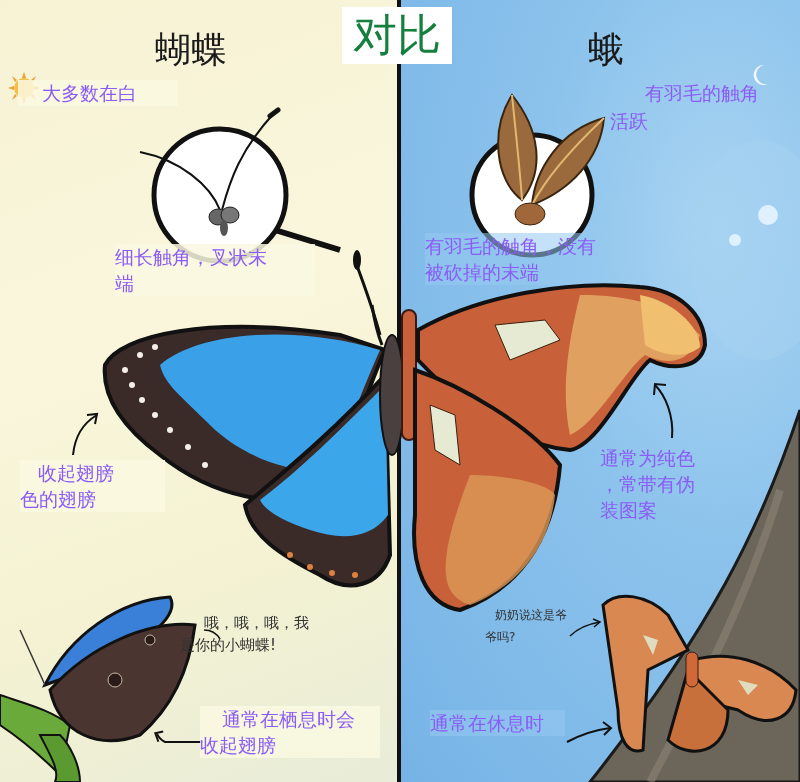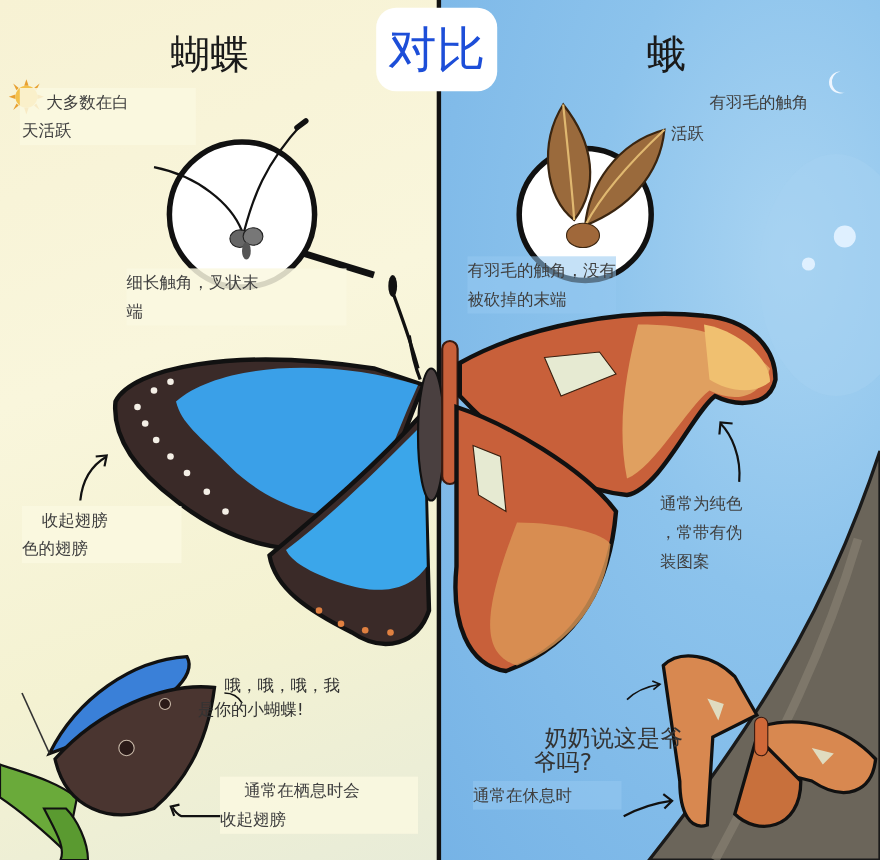--- a/index.html
+++ b/index.html
@@ -1,23 +1,23 @@
 <!DOCTYPE html>
 <html><head>
 <meta charset="utf-8">
 <style>
   html,body{margin:0;padding:0;}
   body{width:800px;height:782px;overflow:hidden;position:relative;font-family:"DejaVu Sans","Liberation Sans",sans-serif;}
   .panel{position:absolute;top:0;height:782px;}
   .left{left:0;width:400px;background:linear-gradient(160deg,#f7f2d4 0%,#f9f6dc 40%,#f4f2d2 70%,#e8ecd8 100%);}
   .right{left:400px;width:400px;background:radial-gradient(ellipse at 80% 30%,#a9d4f2 0%,#8cc3ec 40%,#76b3e6 100%);}
   .divider{position:absolute;left:397px;top:0;width:4px;height:782px;background:#111;}
-  .title-box{position:absolute;left:342px;top:7px;width:110px;height:76px;background:#fff;display:flex;align-items:center;justify-content:center;font-size:44px;color:#1d4ed8;border-radius:18px;}
+  .title-box{position:absolute;left:342px;top:7px;width:110px;height:57px;background:#fff;display:flex;align-items:center;justify-content:center;font-size:44px;color:#15803d;}
   .side-title{position:absolute;font-size:36px;color:#1a1a1a;}
-  .label{position:absolute;font-size:15px;line-height:26px;color:#404040;}
+  .label{position:absolute;font-size:19px;line-height:26px;color:#8b5cf6;}
   .label.bg-l{background:rgba(250,248,225,0.85);}
   .label.bg-r{background:rgba(150,200,240,0.55);}
   .label.small{font-size:15px;line-height:22px;color:#333;}
   svg{position:absolute;overflow:visible;}
 </style>
 </head>
 <body>
 
 <div class="panel left"></div>
 <div class="panel right"></div>
@@ -53,21 +53,20 @@
 
 <div class="divider"></div>
 
 <div class="title-box">对比</div>
 
 <div class="side-title" style="left:141px;top:26px;margin-left:14px;">蝴蝶</div>
 <div class="side-title" style="left:588px;top:26px;">蛾</div>
 
 <div class="label bg-l" style="left:18px;top:80px;width:158px;padding-left:2px;">
   <div style="padding-left:22px;">大多数在白</div>
-  <div>天活跃</div>
 </div>
 
 <div class="label" style="left:645px;top:80px;">有羽毛的触角</div>
 <div class="label" style="left:610px;top:108px;">活跃</div>
 
 <svg style="left:140px;top:100px;" width="240" height="190" viewBox="0 0 240 190">
   <circle cx="80" cy="95" r="66" fill="#fff" stroke="#111" stroke-width="5"></circle>
   <path d="M135 130 L200 150" stroke="#111" stroke-width="6"></path>
   <path d="M0 52 C40 60 70 85 80 110" stroke="#111" stroke-width="2" fill="none"></path>
   <path d="M135 12 C100 50 90 80 82 110" stroke="#111" stroke-width="2" fill="none"></path>
@@ -178,21 +177,21 @@
 </svg>
 <div class="label small" style="left:180px;top:612px;">
   <div style="padding-left:24px;">哦，哦，哦，我</div>
   <div>是你的小蝴蝶!</div>
 </div>
 
 <svg style="left:568px;top:618px;" width="35" height="20" viewBox="0 0 35 20">
   <path d="M2 18 C10 10 20 6 32 4" stroke="#111" stroke-width="1.5" fill="none"></path>
   <path d="M25 1 L32 4 L26 9" stroke="#111" stroke-width="1.5" fill="none"></path>
 </svg>
-<div class="label small" style="left:485px;top:660px;font-size:21px;">
+<div class="label small" style="left:485px;top:604px;font-size:12px;">
   <div style="padding-left:10px;">奶奶说这是爷</div>
   <div>爷吗?</div>
 </div>
 
 <svg style="left:155px;top:728px;" width="50" height="22" viewBox="0 0 50 22">
   <path d="M48 14 L10 14 C6 12 4 10 2 6" stroke="#111" stroke-width="2" fill="none"></path>
   <path d="M2 14 L2 5 L10 6" stroke="#111" stroke-width="2" fill="none" transform="rotate(-20 2 10)"></path>
 </svg>
 <div class="label bg-l" style="left:200px;top:706px;width:180px;">
   <div style="padding-left:22px;">通常在栖息时会</div>

